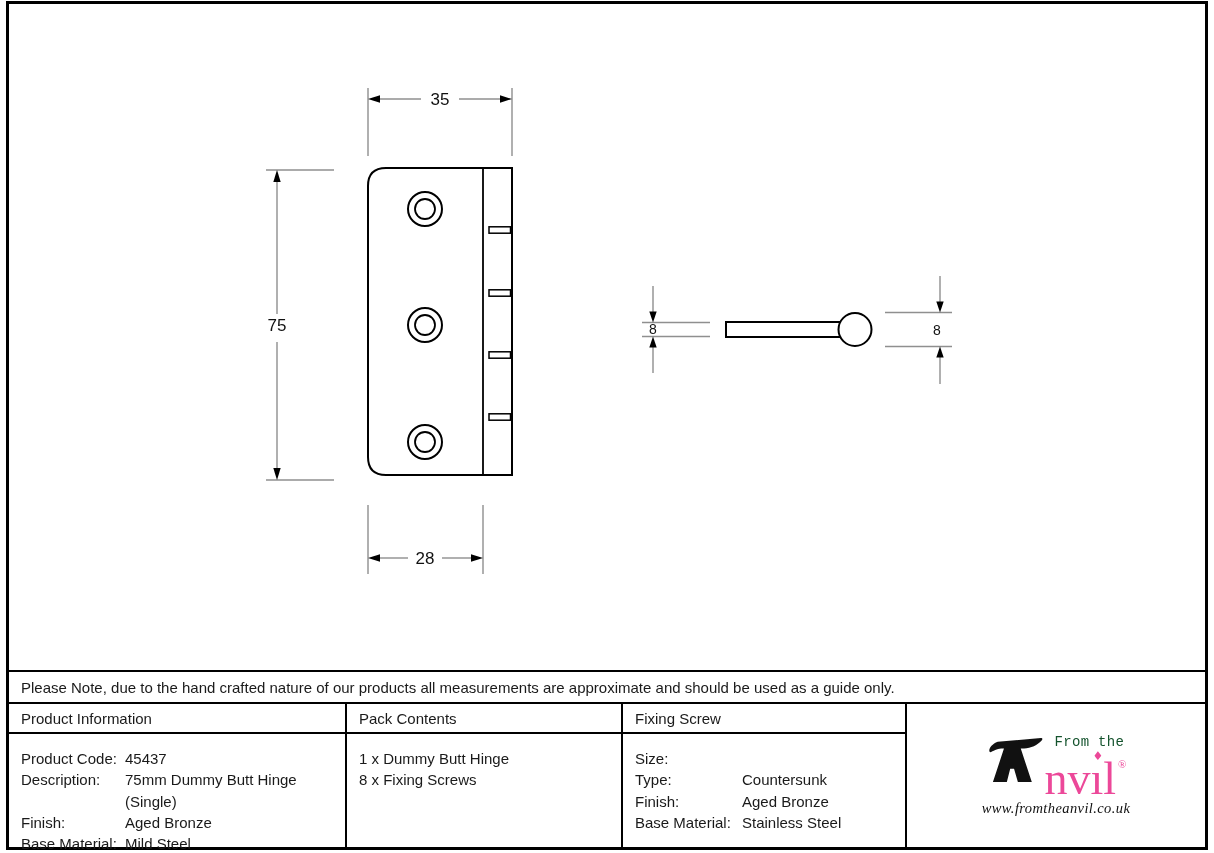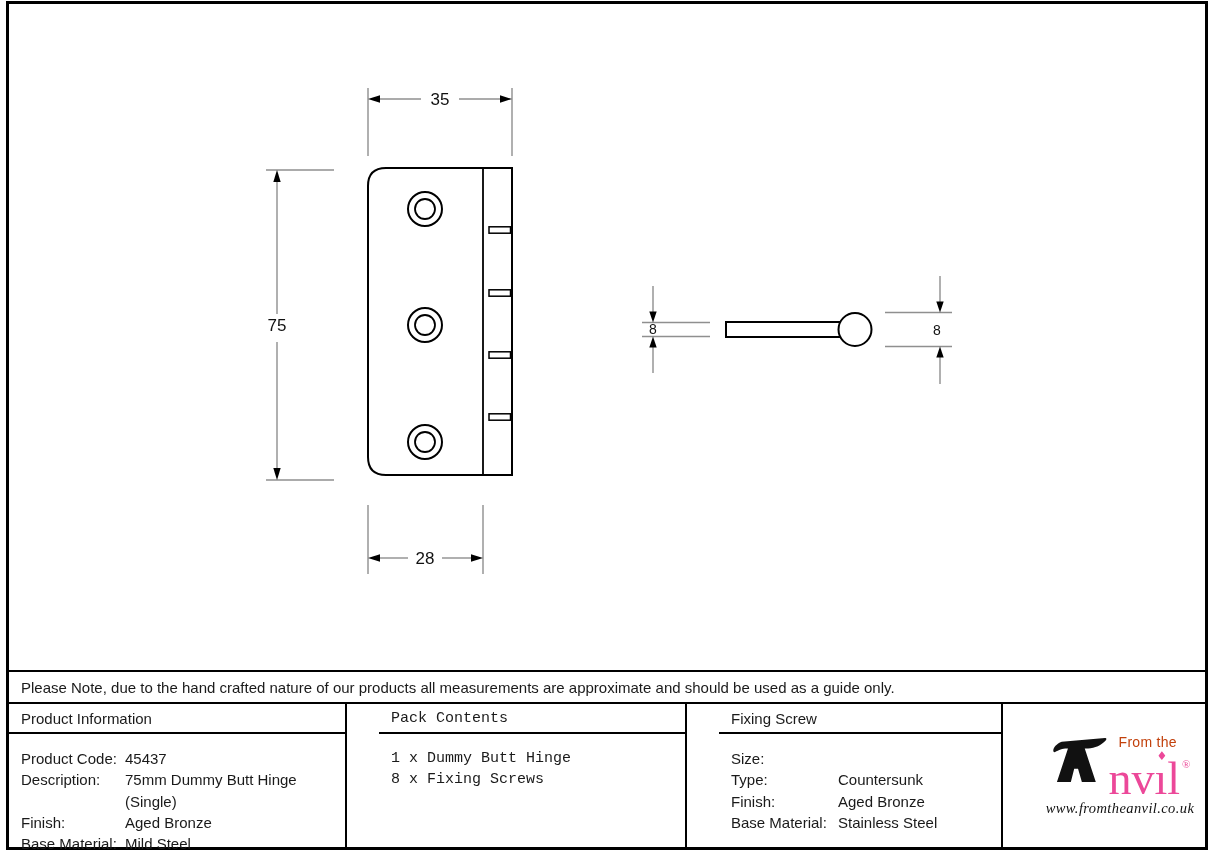--- a/index.html
+++ b/index.html
@@ -24,25 +24,24 @@
     position:absolute; left:9px; top:670px; width:1196px; height:34px;
     border-top:2.5px solid #000; border-bottom:2.5px solid #000;
     box-sizing:border-box; display:flex; align-items:center;
     padding-left:12px; font-size:15px;
   }
 
   
   .columns {
     position:absolute; left:9px; top:704px; width:1196px; height:143px;
     display:flex;
-    gap:32px;
   }
   .col { box-sizing:border-box; height:100%; }
   .col-product { width:338px; border-right:2.5px solid #000; }
-  .col-pack    { width:308px; border-right:2.5px solid #000;font-family:Liberation Mono, monospace; }
+  .col-pack    { width:276px; border-right:2.5px solid #000; }
   .col-screw   { width:284px; border-right:2.5px solid #000; }
   .col-logo    { flex:1; }
   .col-header {
     height:30px; border-bottom:2.5px solid #000; box-sizing:border-box;
     display:flex; align-items:center; padding-left:12px; font-size:15px;
   }
   .col-body { padding:6px 0 0 12px; font-size:15px;margin-top:8px; }
   .info-row { display:flex; line-height:21.3px; }
   .info-label { width:104px; flex:none; }
   .col-screw .info-label { width:107px; }
@@ -50,21 +49,21 @@
 
   
   .logo-box {
     height:100%; display:flex; flex-direction:column;
     align-items:center; justify-content:center;
   }
   .logo-row { display:flex; align-items:flex-start; }
   .anvil-svg { margin-top:3px; }
   .logo-text { margin-left:1px; }
   .from-the {
-    font-family:Liberation Sans, sans-serif; font-size:14px; color:#c2410c;
+    font-family:Liberation Mono, monospace; font-size:14px; color:#14532d;
     margin:0 0 -4px 10px; letter-spacing:0.3px;
   }
   .wordmark {
     position:relative; font-family:"Liberation Serif", serif;
     font-size:46px; line-height:36px; color:#ec4899; letter-spacing:0px;
   }
   .i-dot {
     position:absolute; left:48px; top:-8px; font-size:12px;
     font-family:"DejaVu Sans", sans-serif;
   }

